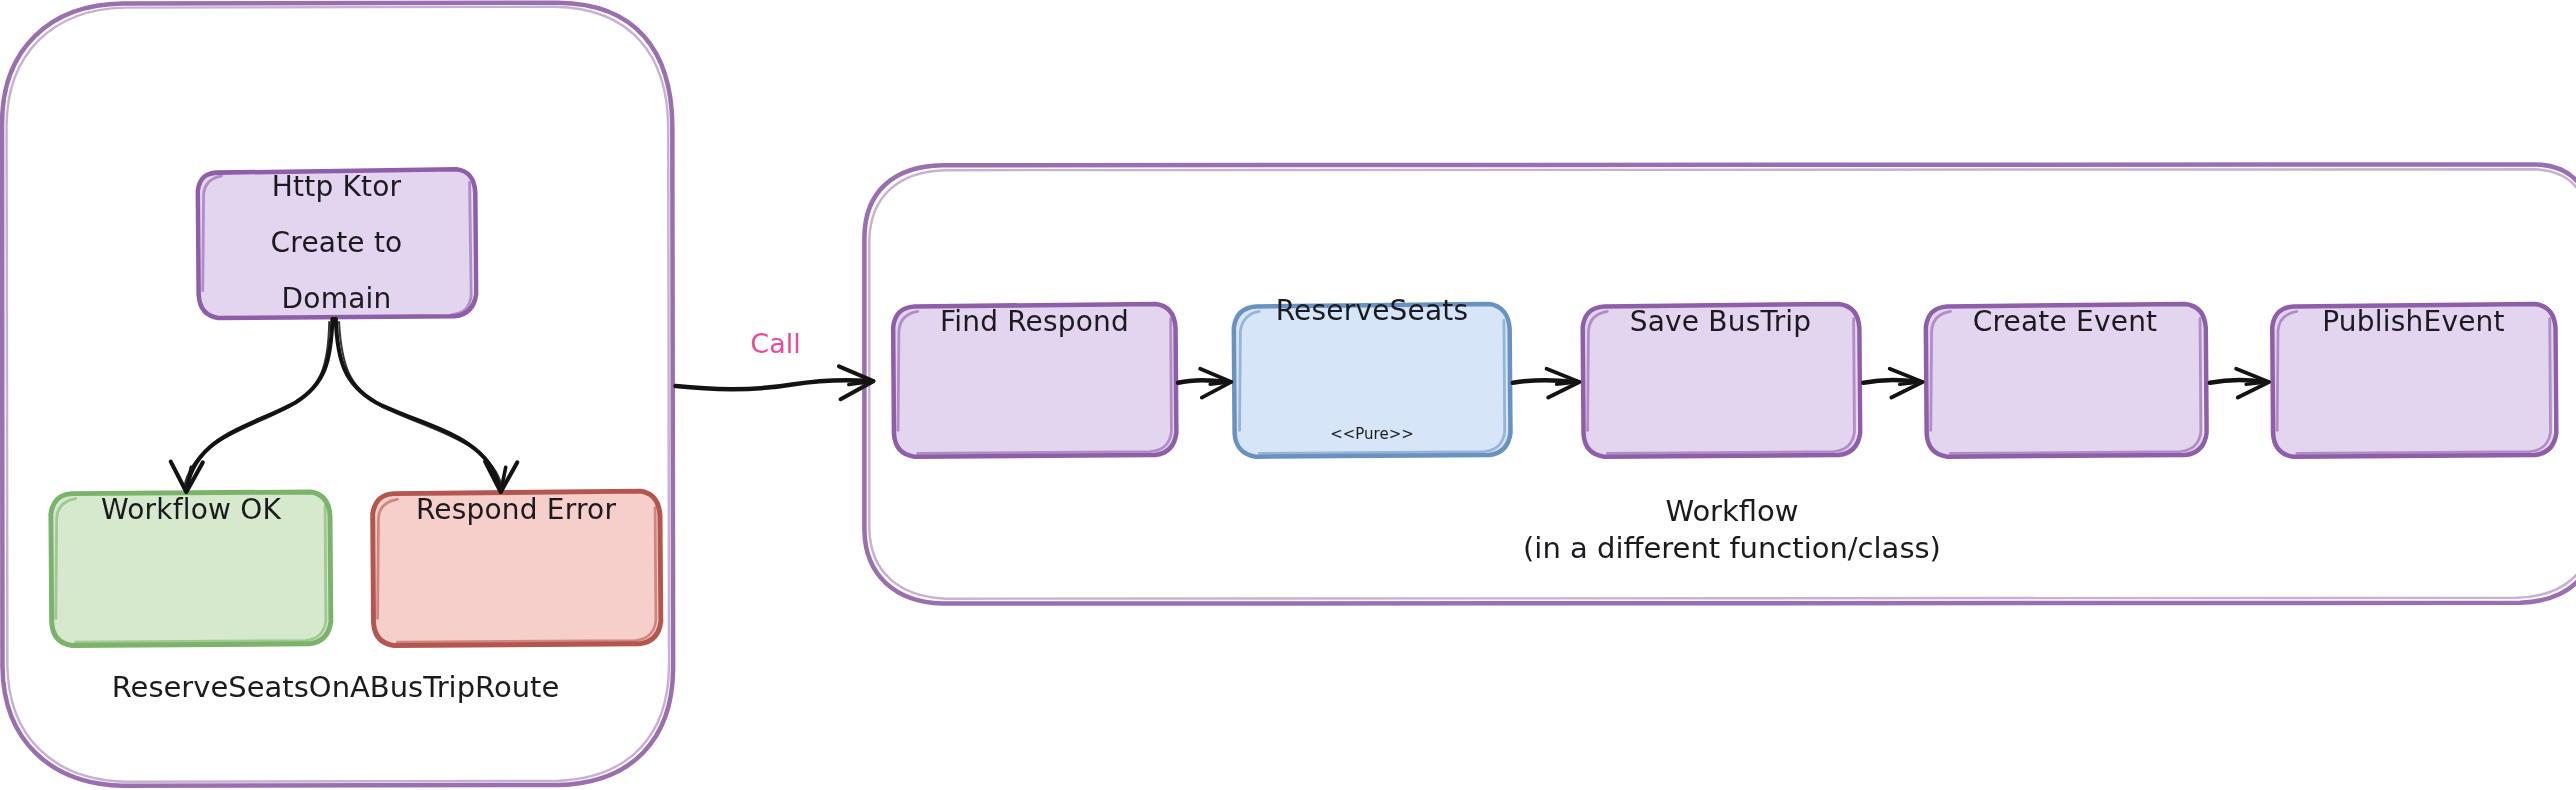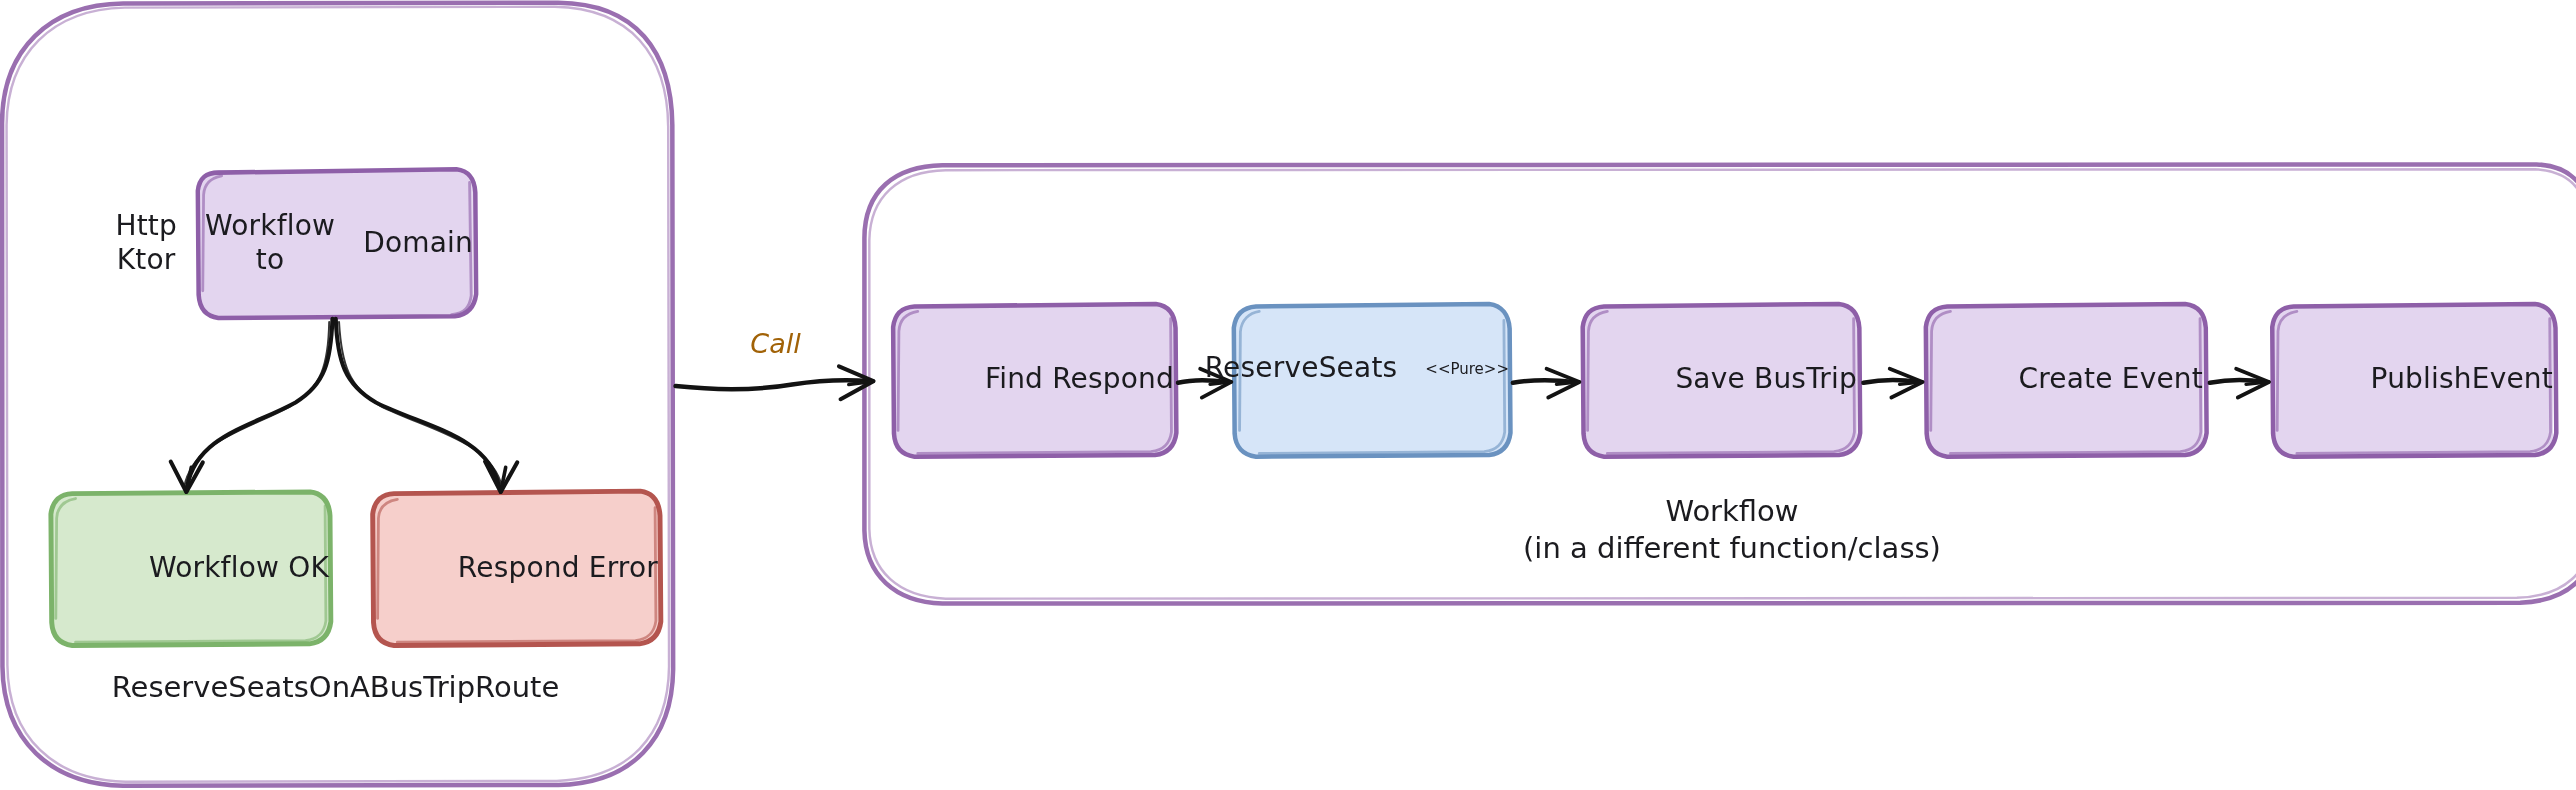--- a/index.html
+++ b/index.html
@@ -20,27 +20,27 @@
   .svg-layer {
     position: absolute;
     left: 0;
     top: 0;
     width: 2576px;
     height: 791px;
   }
   .node-label {
     position: absolute;
     display: flex;
+    flex-direction: column;
     align-items: center;
-    justify-content: flex-end;
+    justify-content: space-between;
     text-align: center;
     color: #1b1b1f;
     pointer-events: none;
     line-height: 1.22;
-    gap: 28px;
   }
   .node-label .primary {
     font-size: 28px;
     letter-spacing: 0.2px;
   }
   .node-label .sub {
     font-size: 15px;
     margin-top: 1.6px;
   }
   .node-label.multiline .primary {
@@ -50,24 +50,23 @@
     position: absolute;
     text-align: center;
     color: #1b1b1f;
     font-size: 29px;
     line-height: 1.28;
     pointer-events: none;
   }
   .edge-label {
     position: absolute;
     text-align: center;
-    color: #a16207;
+    color: #ec4899;
     font-size: 27px;
     pointer-events: none;
-    font-style: italic;
   }
 </style>
 </head>
 <body>
 
 <div id="canvas">
 
   <svg class="svg-layer" viewBox="0 0 3138 963" xmlns="http://www.w3.org/2000/svg">
 
     <g>
@@ -189,21 +188,21 @@
     <g>
       <path d="M 2692 466 C 2714 462, 2738 462, 2758 465" fill="none" stroke="#131313" stroke-width="5.5" stroke-linecap="round"></path>
       <path d="M 2724 449 L 2764 465 L 2726 484" fill="none" stroke="#131313" stroke-width="4.6" stroke-linecap="round" stroke-linejoin="round"></path>
       <path d="M 2764 465 L 2736 468" fill="none" stroke="#131313" stroke-width="4" stroke-linecap="round"></path>
     </g>
 
   </svg>
 
   <div class="node-label multiline" style="left:200px; top:170px; width:273px; height:146px;">
     <span class="primary">Http Ktor</span>
-    <span class="primary">Workflow to</span>
+    <span class="primary">Create to</span>
     <span class="primary">Domain</span>
   </div>
 
   <div class="node-label" style="left:53px; top:493px; width:276px; height:151px;">
     <span class="primary">Workflow OK</span>
   </div>
 
   <div class="node-label" style="left:374px; top:493px; width:284px; height:151px;">
     <span class="primary">Respond Error</span>
   </div>

